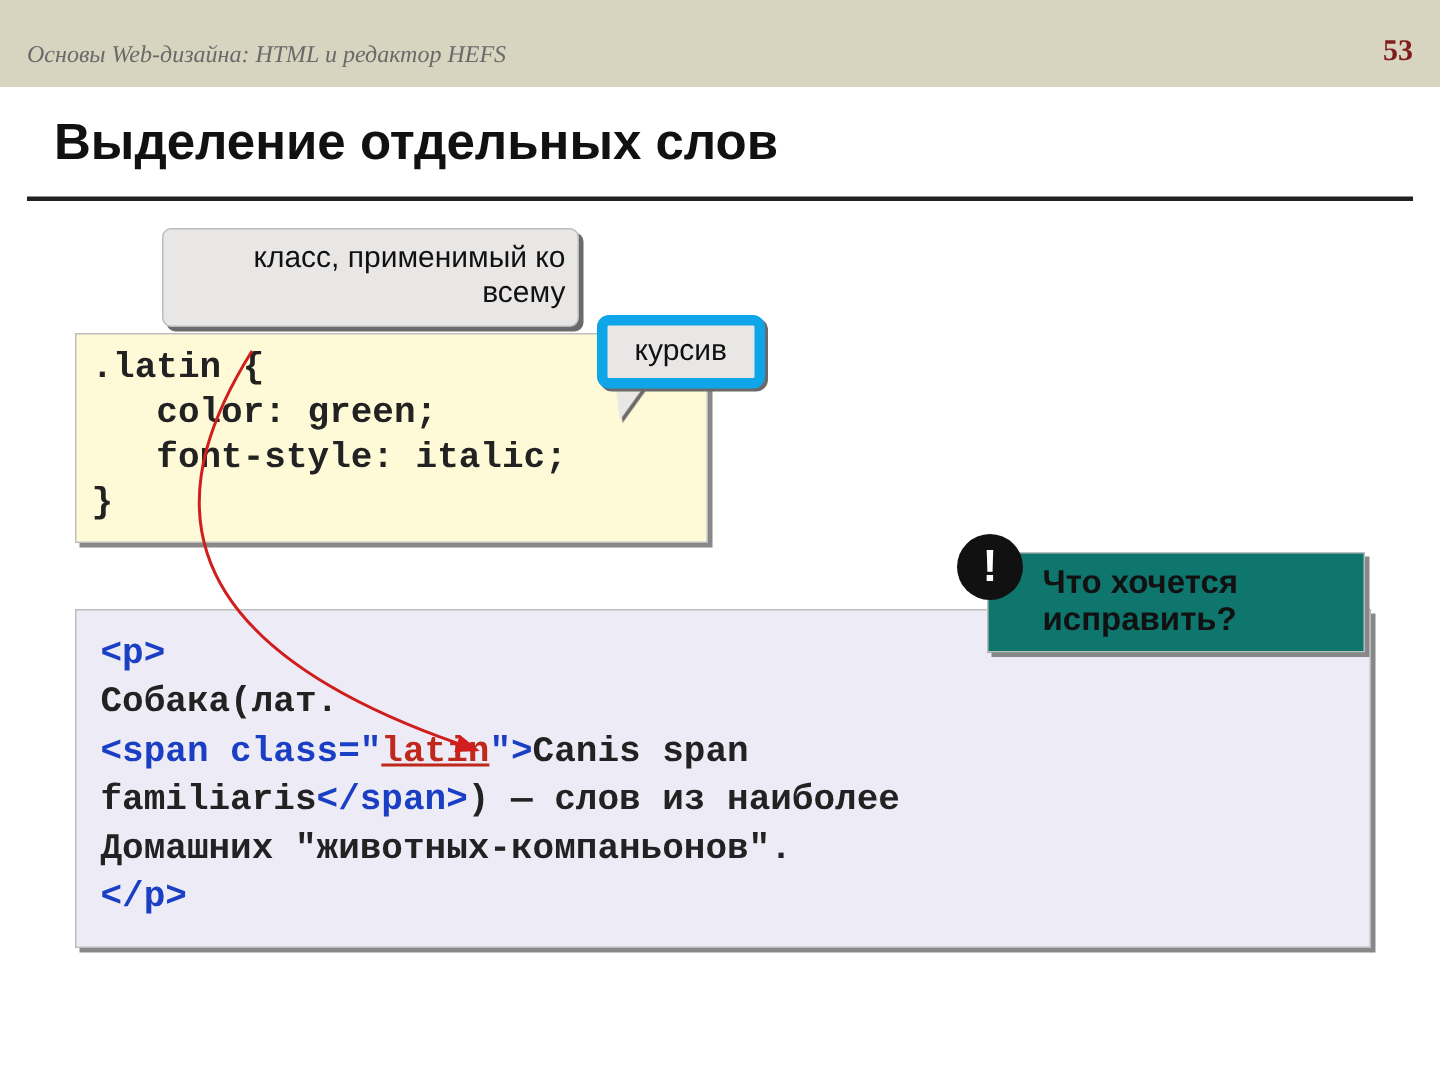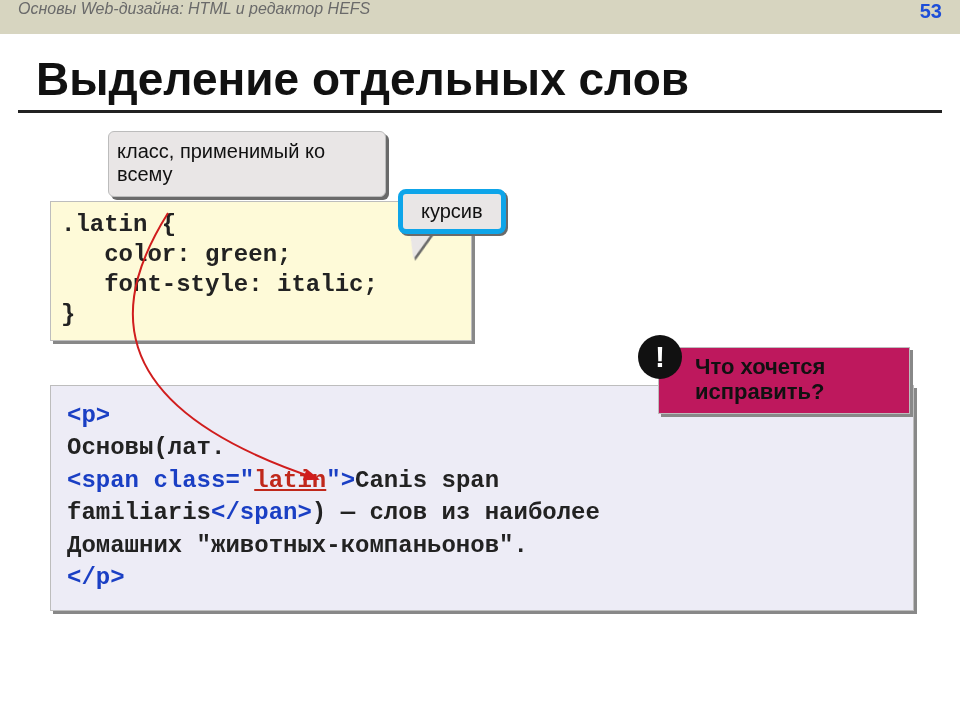--- a/index.html
+++ b/index.html
@@ -9,70 +9,71 @@
     height: 720px;
     background: #fff;
     font-family: Arial, Helvetica, sans-serif;
     position: relative;
     overflow: hidden;
   }
   .topbar {
     height: 34px;
     background: #d7d5c0;
     display: flex;
-    align-items: flex-start;
-    padding: 0 18px;
+    align-items: flex-end;
+    padding: 12px 18px;
     justify-content: space-between;
+    font-family: Liberation Serif, serif;
   }
   .topbar .title {
     font-style: italic;
     color: #6a6a6a;
     font-size: 16px;
   }
   .topbar .pagenum {
     font-weight: bold;
     font-size: 20px;
-    color: #1d4ed8;
+    color: #7f1d1d;
   }
   .heading {
-    margin: 18px 0 4px 36px;
-    font-size: 46px;
+    margin: 18px 0 16px 36px;
+    font-size: 34px;
     font-weight: bold;
     color: #111;
   }
   .rule {
     height: 3px;
     background: #222;
     margin: 0 18px 0 18px;
   }
   .stage {
     position: relative;
     margin: 0 18px;
     height: 610px;
   }
   .callout1 {
     position: absolute;
     top: 18px; left: 90px;
     width: 260px;
     padding: 8px 8px 10px 8px;
-    text-align: left;
+    text-align: right;
     background: #e9e6e6;
     border: 1px solid #bcbcbc;
     border-radius: 6px;
     box-shadow: 3px 3px 0 #6a6a6a;
     font-size: 20px;
     color: #111;
     z-index: 5;
   }
   .callout2 {
     position: absolute;
     top: 76px; left: 380px;
     padding: 6px 18px;
     background: #e9e6e6;
-    border: 5px solid #0ea5e9;
+    border: 7px solid #0ea5e9;
     border-radius: 8px;
     box-shadow: 2px 2px 0 #6a6a6a;
     font-size: 20px;
     color: #111;
     z-index: 6;
   }
   .tail2 {
     position: absolute;
     top: 108px; left: 388px;
     width: 0; height: 0;
@@ -114,21 +115,21 @@
     line-height: 1.35;
     z-index: 2;
   }
   .blue  { color: #1a3fc4; }
   .green { color: #c0281b; text-decoration: underline; } 
   .questionbox {
     position: absolute;
     top: 234px; left: 640px;
     width: 252px;
     padding: 6px 10px 8px 36px;
-    background: #be185d;
+    background: #0f766e;
     border: 1px solid #bdbdbd;
     box-shadow: 3px 3px 0 #888;
     font-size: 22px;
     font-weight: bold;
     color: #111;
     line-height: 1.15;
     z-index: 7;
     box-sizing: border-box;
   }
   .bang {
@@ -180,21 +181,21 @@
     <defs>
       <marker id="ah" markerWidth="10" markerHeight="10" refX="7" refY="3" orient="auto">
         <path d="M0,0 L8,3 L0,6 Z" fill="#d01d1d"></path>
       </marker>
     </defs>
     <path d="M 110 40 C 60 120, 30 230, 260 306" stroke="#d01d1d" stroke-width="2" fill="none" marker-end="url(#ah)"></path>
   </svg>
 
   <div class="htmlbox">
     <span class="blue">&lt;p&gt;</span><br>
-    <span>Основы(лат.</span><br>
+    <span>Собака(лат.</span><br>
     <span class="blue">&lt;span class="</span><span class="green">latin</span><span class="blue">"&gt;</span><span>Canis span</span><br>
     <span>familiaris</span><span class="blue">&lt;/span&gt;</span><span>) — слов из наиболее</span><br>
     <span>Домашних "животных-компаньонов".</span><br>
     <span class="blue">&lt;/p&gt;</span>
   </div>
 
   <div class="questionbox">Что хочется исправить?</div>
   <div class="bang">!</div>
 
 </div>

